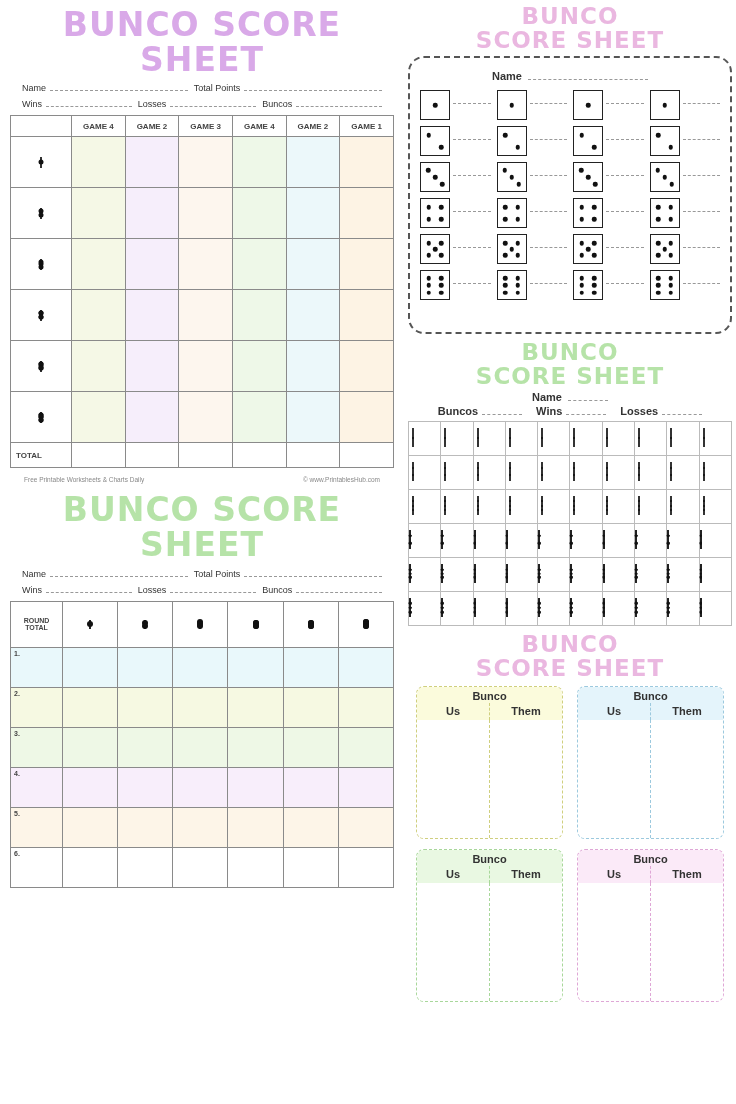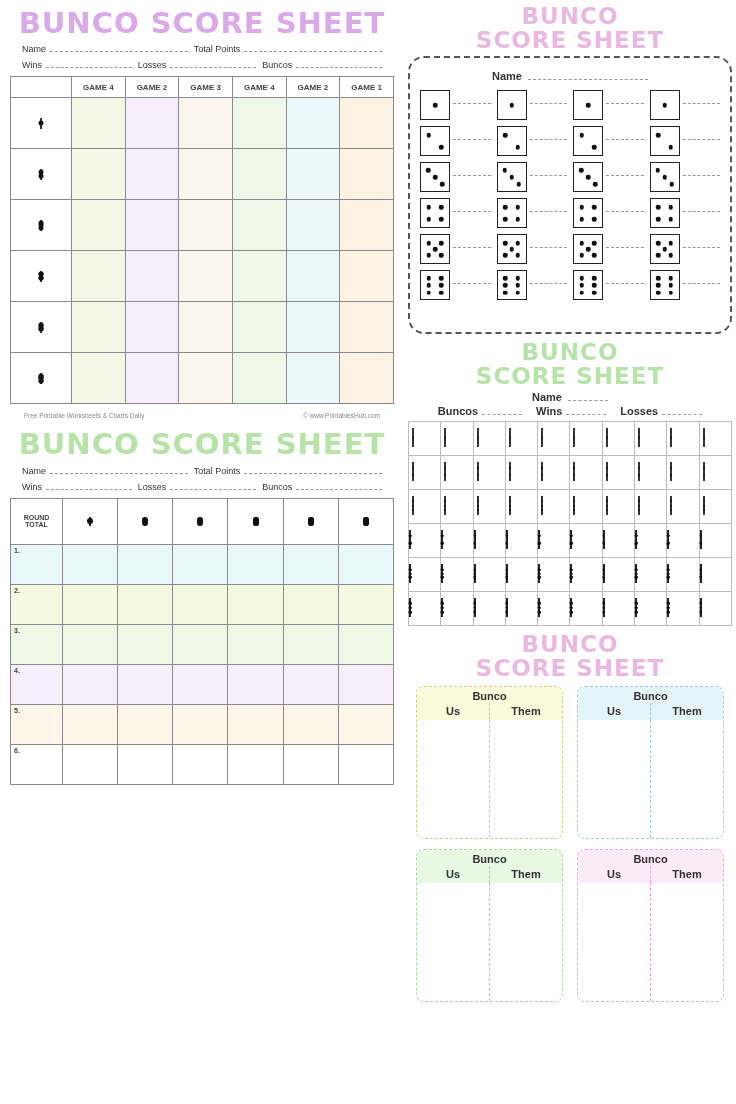--- a/index.html
+++ b/index.html
@@ -41,21 +41,21 @@
   .title {
     font-family: "DejaVu Sans", sans-serif;
     font-weight: bold;
     letter-spacing: 1px;
     text-align: center;
     line-height: 1.05;
   }
   .title-purple { color: #d9a9e8; }
   .title-green  { color: #b6e3a8; }
   .title-pink   { color: #eab7e0; }
-  .t-big { font-size: 29px; }
+  .t-big { font-size: 33px; }
   .t-mid { font-size: 23px; }
 
   
   .sheet1 { padding: 4px 6px 0 6px; box-sizing: border-box; }
   .fieldrow {
     display: flex;
     font-size: 9px;
     margin: 6px 0;
     padding: 0 12px;
     gap: 6px;
@@ -392,20 +392,29 @@
             </tr>
             <tr>
               <td class="dicecell" style="height: 48px;"><span class="dicebox"><span class="pip" style="left: 28%; top: 24%; transform: translate(-50%, -50%);"></span><span class="pip" style="left: 72%; top: 24%; transform: translate(-50%, -50%);"></span><span class="pip" style="left: 28%; top: 50%; transform: translate(-50%, -50%);"></span><span class="pip" style="left: 72%; top: 50%; transform: translate(-50%, -50%);"></span><span class="pip" style="left: 28%; top: 76%; transform: translate(-50%, -50%);"></span><span class="pip" style="left: 72%; top: 76%; transform: translate(-50%, -50%);"></span></span></td>
               <td class="c0"></td>
               <td class="c1"></td>
               <td class="c2"></td>
               <td class="c3"></td>
               <td class="c4"></td>
               <td class="c5"></td>
             </tr>
+            <tr>
+              <td style="font-size: 8px; text-align: left; padding-left: 5px;">TOTAL</td>
+              <td></td>
+              <td></td>
+              <td></td>
+              <td></td>
+              <td></td>
+              <td></td>
+            </tr>
           </tbody>
       </table>
 
       <div class="footer">
         <span>Free Printable Worksheets &amp; Charts Daily</span>
         <span>© www.PrintablesHub.com</span>
       </div>
     </div>
 
     <div class="sheet1">

